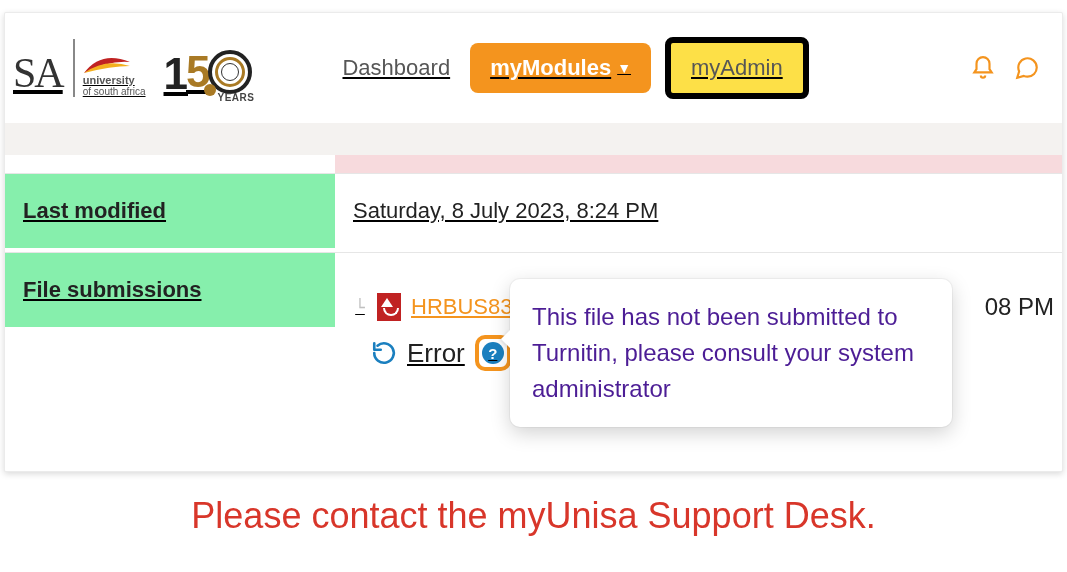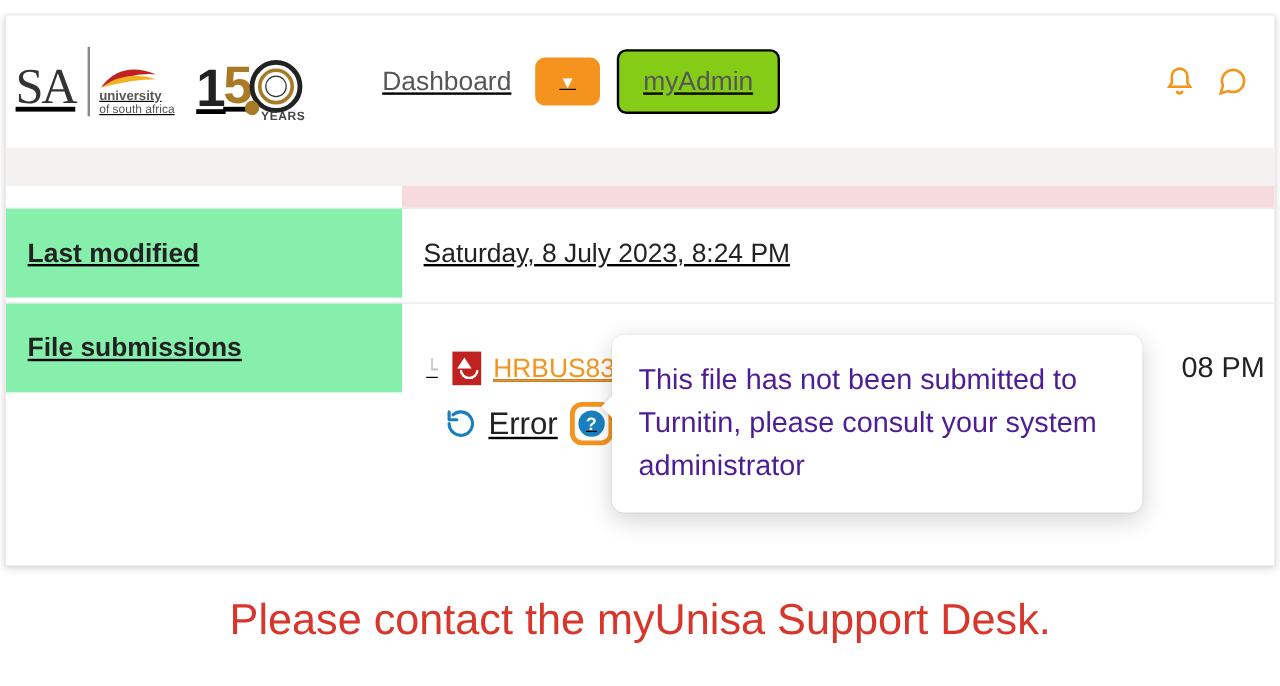--- a/index.html
+++ b/index.html
@@ -70,21 +70,21 @@
   .logo-150 .zero-wrap { position: relative; width: 44px; height: 44px; }
   .logo-150 .zero-outer { position:absolute; inset:0; border:4px solid #222; border-radius:50%; }
   .logo-150 .zero-ring { position:absolute; inset:7px; border:3px solid #a97a25; border-radius:50%; }
   .logo-150 .globe { position:absolute; inset:13px; border:1px solid #333; border-radius:50%; }
   .logo-150 .zero-dot { position:absolute; left:-4px; bottom:-2px; width:12px;height:12px; background:#a97a25; border-radius:50%; }
   .logo-150 .years { position:absolute; right:-2px; bottom:-6px; font-size:10px; font-weight:700; color:#444; letter-spacing:0.5px;}
   .nav {
     display: flex;
     align-items: center;
     gap: 14px;
-    margin-left: 60px;
+    margin-left: 84px;
   }
   .nav-link {
     font-size: 22px;
     color: #565656;
     padding: 8px 6px;
     cursor: pointer;
   }
   .nav-btn {
     font-size: 22px;
     padding: 12px 20px;
@@ -95,23 +95,23 @@
     gap: 6px;
     border: none;
   }
   .nav-btn.active {
     background: #f4941e;
     color: #fff;
     font-weight: 700;
   }
   .nav-btn.active .chev { color:#fff; font-size:14px; }
   .nav-btn.outline {
-    background: #84cc16;
+    background: #fde047;
     color: #565656;
-    border: 2px solid #000000;
+    border: 6px solid #000000;
   }
   .header-icons {
     margin-left: auto;
     display: flex;
     gap: 18px;
     align-items: center;
   }
   .icon-bell, .icon-chat { color:#f4941e; cursor:pointer; }
   .icon-bell svg, .icon-chat svg { width:26px; height:26px; display:block; }
 
@@ -285,20 +285,21 @@
           <span class="globe"></span>
           <span class="zero-dot"></span>
         </span>
         <span class="years">YEARS</span>
       </div>
     </div>
 
     <div class="nav">
       <span class="nav-link">Dashboard</span>
       <button class="nav-btn active">
+        <span>myModules</span>
         <span class="chev">▼</span>
       </button>
       <button class="nav-btn outline">
         <span>myAdmin</span>
       </button>
     </div>
 
     <div class="header-icons">
       <span class="icon-bell">
         <svg viewBox="0 0 24 24" fill="none" stroke="currentColor" stroke-width="2">

